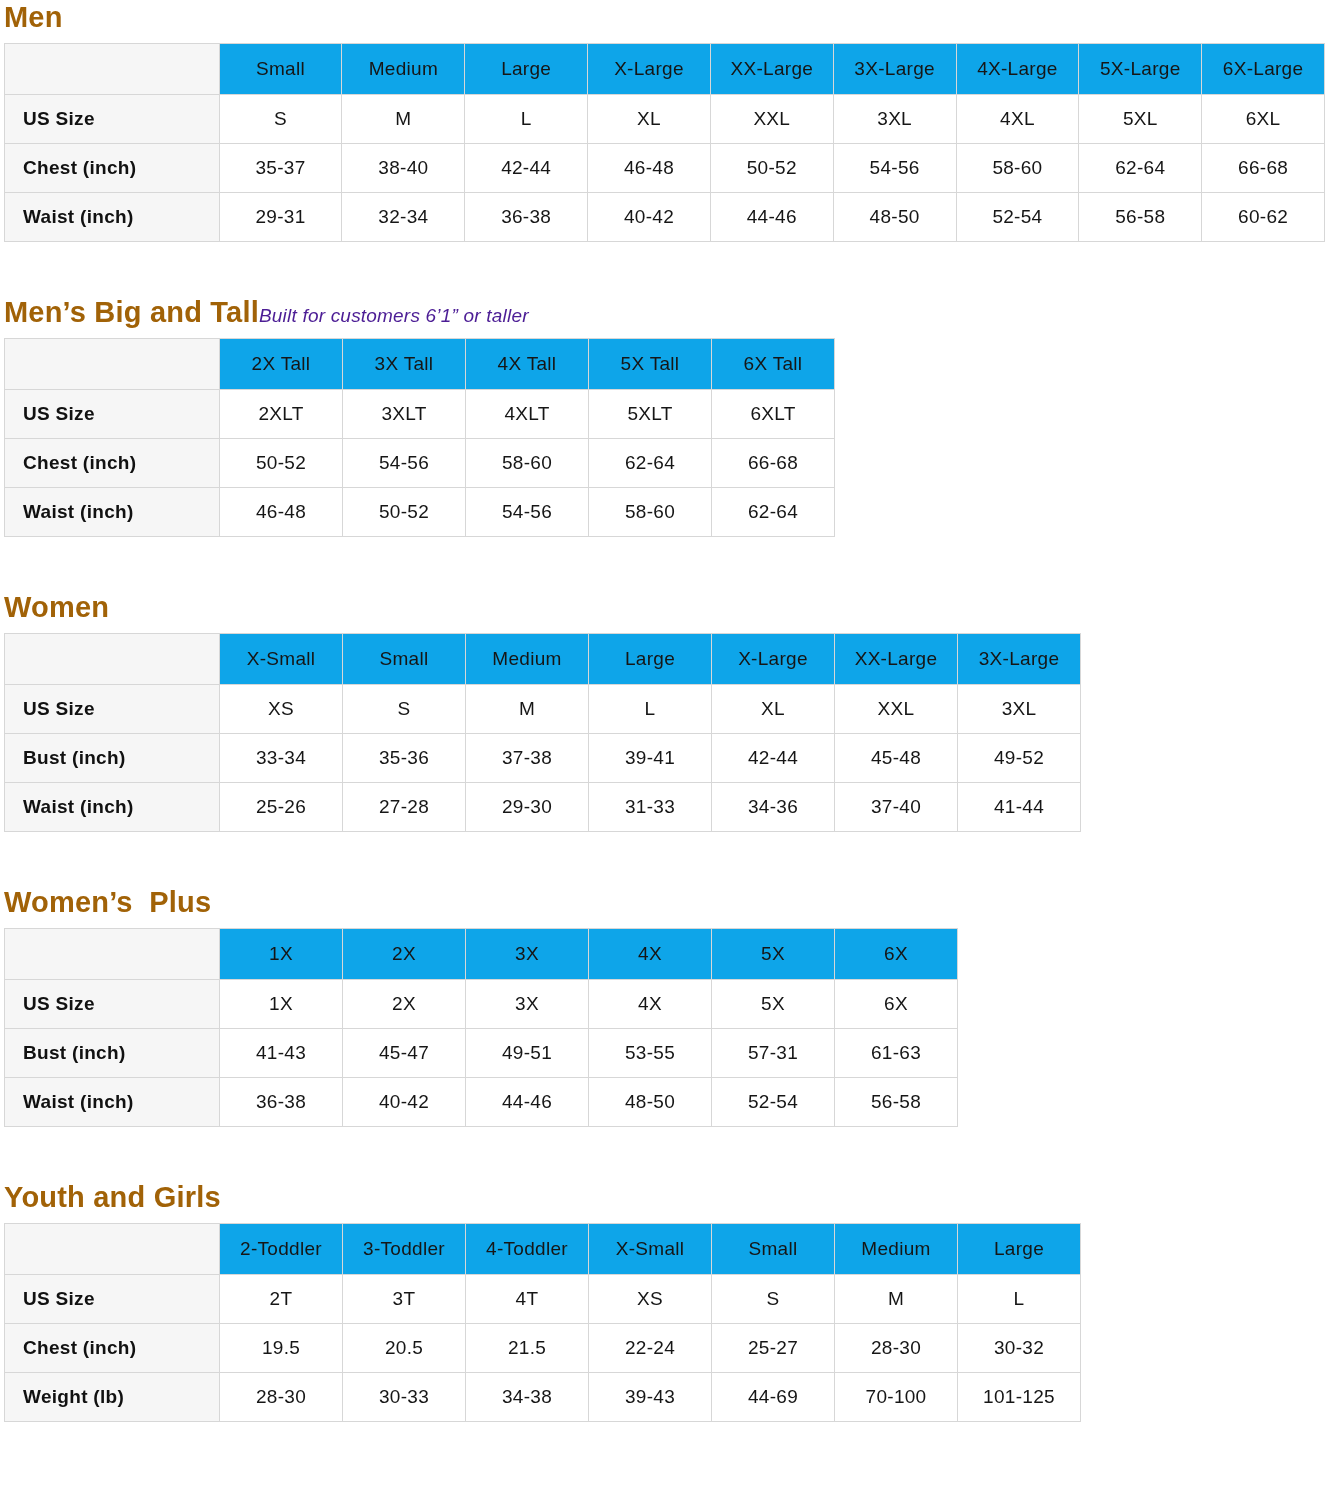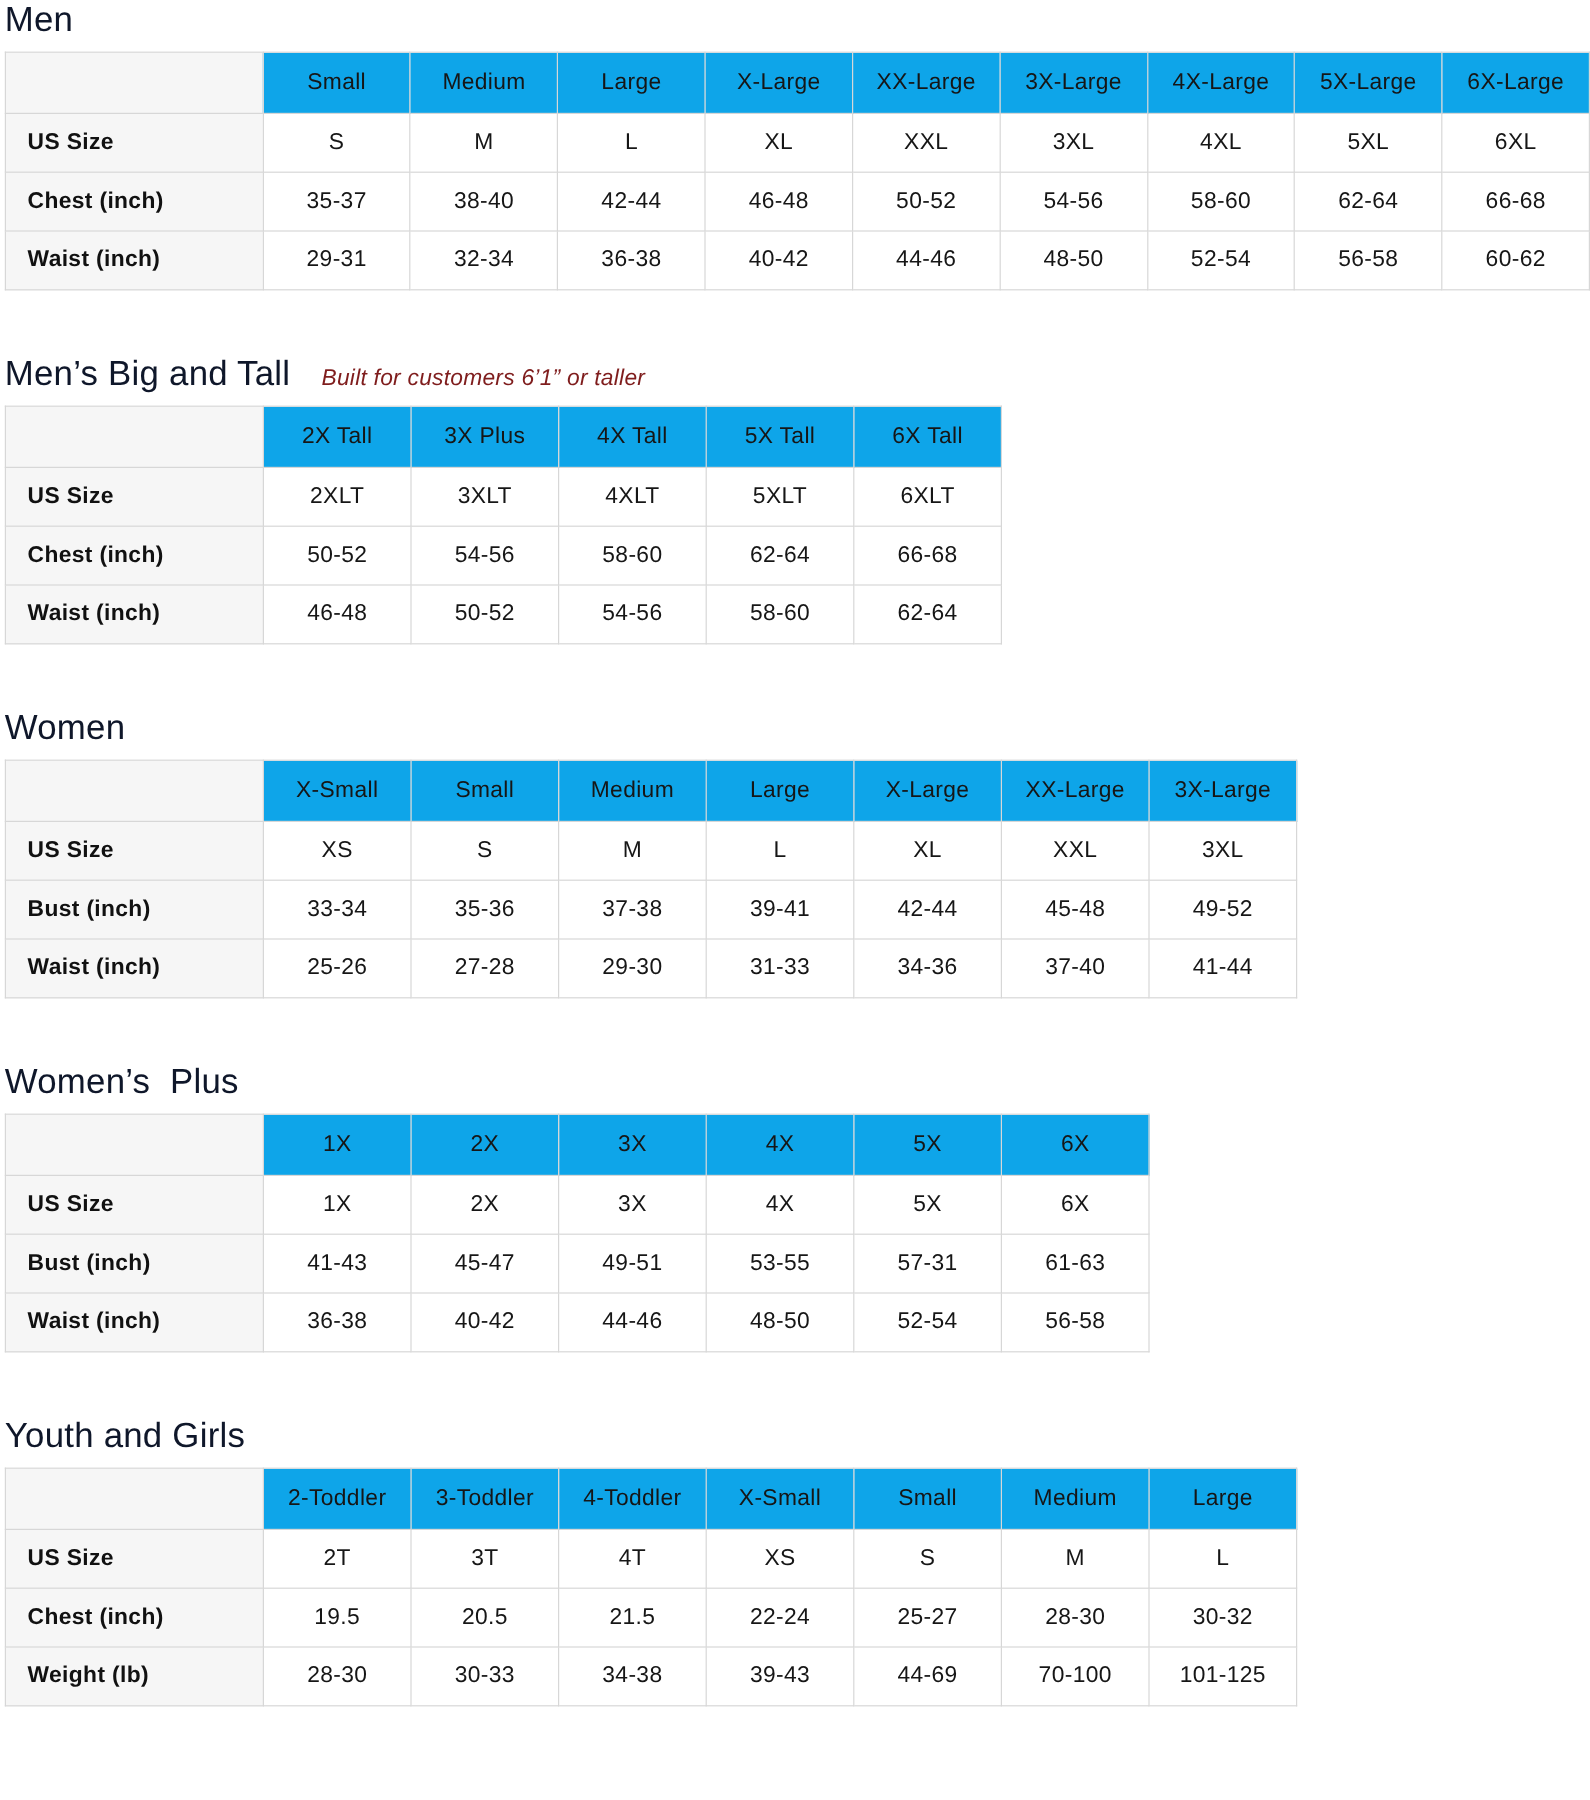--- a/index.html
+++ b/index.html
@@ -19,33 +19,32 @@
   .chart-section { margin: 0 0 53px 0; }
   .chart-section:last-child { margin-bottom: 0; }
   .section-heading {
     display: flex;
     align-items: baseline;
     margin: 0 0 9px 0;
     padding-top: 0;
   }
   .section-title {
     font-size: 29px;
-    font-weight: 400;
-    color: #0f172a;
+    font-weight: 700;
+    color: #a16207;
     margin: 0;
     line-height: 34px;
     letter-spacing: 0.2px;
     white-space: pre;
   }
   .section-subtitle {
     font-style: italic;
     font-size: 19px;
     font-weight: 400;
-    color: #7f1d1d;
-    margin-left: 26px;
+    color: #4c1d95;
     letter-spacing: 0.2px;
   }
   table.size-table {
     border-collapse: collapse;
     table-layout: fixed;
   }
   .size-table th, .size-table td {
     border: 1px solid #d7d7d7;
     height: 49px;
     padding: 0;
@@ -156,21 +155,21 @@
           <col style="width: 123px;">
           <col style="width: 123px;">
           <col style="width: 123px;">
           <col style="width: 123px;">
           <col style="width: 123px;">
         </colgroup>
         <thead>
           <tr>
             <th class="corner-cell"></th>
             <th>2X Tall</th>
-            <th>3X Plus</th>
+            <th>3X Tall</th>
             <th>4X Tall</th>
             <th>5X Tall</th>
             <th>6X Tall</th>
           </tr>
         </thead>
         <tbody>
           <tr>
             <th class="row-label">US Size</th>
             <td class="value-cell">2XLT</td>
             <td class="value-cell">3XLT</td>

